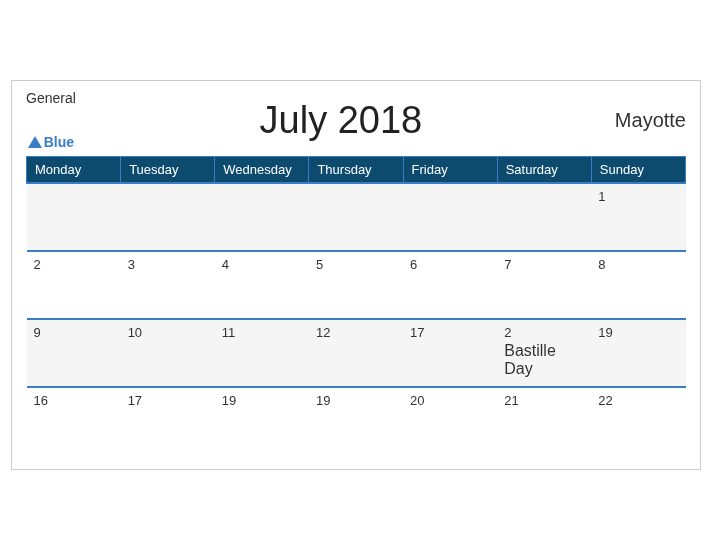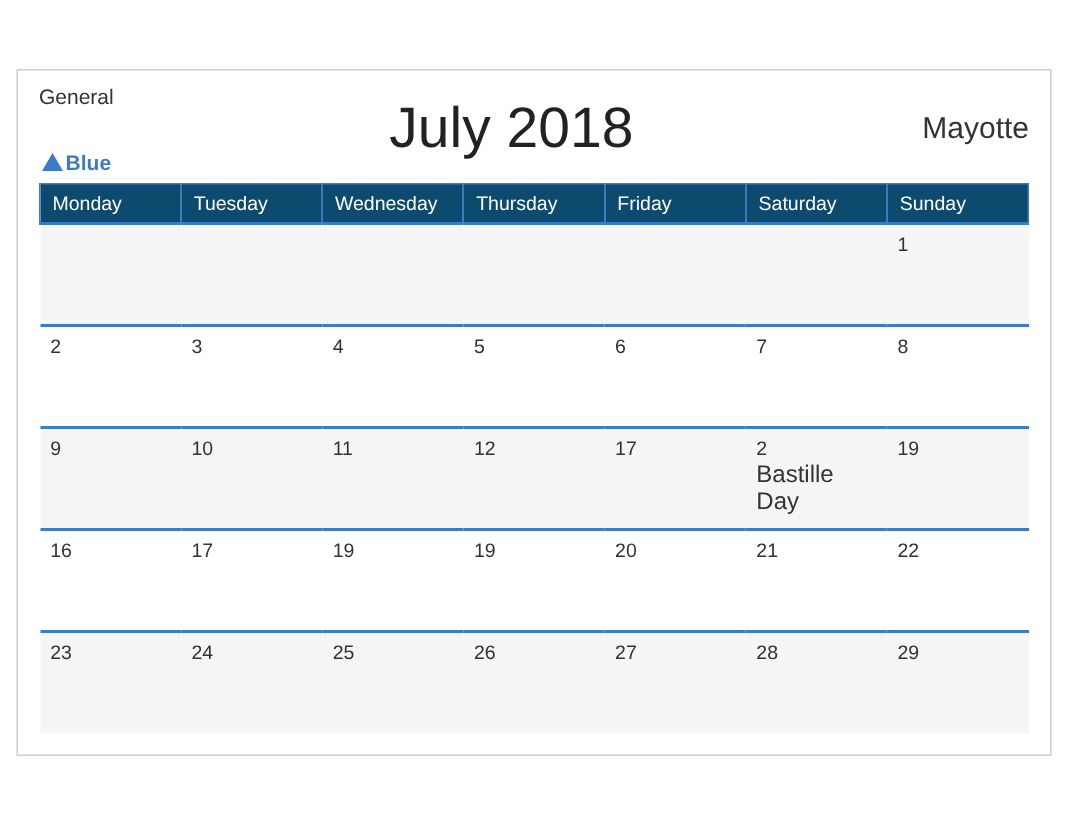--- a/index.html
+++ b/index.html
@@ -217,38 +217,15 @@
           <td>
             <span class="day-number">20</span>
           </td>
           <td>
             <span class="day-number">21</span>
           </td>
           <td>
             <span class="day-number">22</span>
           </td>
         </tr>
-        <tr>
-          <td>
-            <span class="day-number">23</span>
-          </td>
-          <td>
-            <span class="day-number">24</span>
-          </td>
-          <td>
-            <span class="day-number">25</span>
-          </td>
-          <td>
-            <span class="day-number">26</span>
-          </td>
-          <td>
-            <span class="day-number">27</span>
-          </td>
-          <td>
-            <span class="day-number">28</span>
-          </td>
-          <td>
-            <span class="day-number">29</span>
-          </td>
-        </tr>
       </tbody>
   </table>
 </div>
 
 </body></html>

